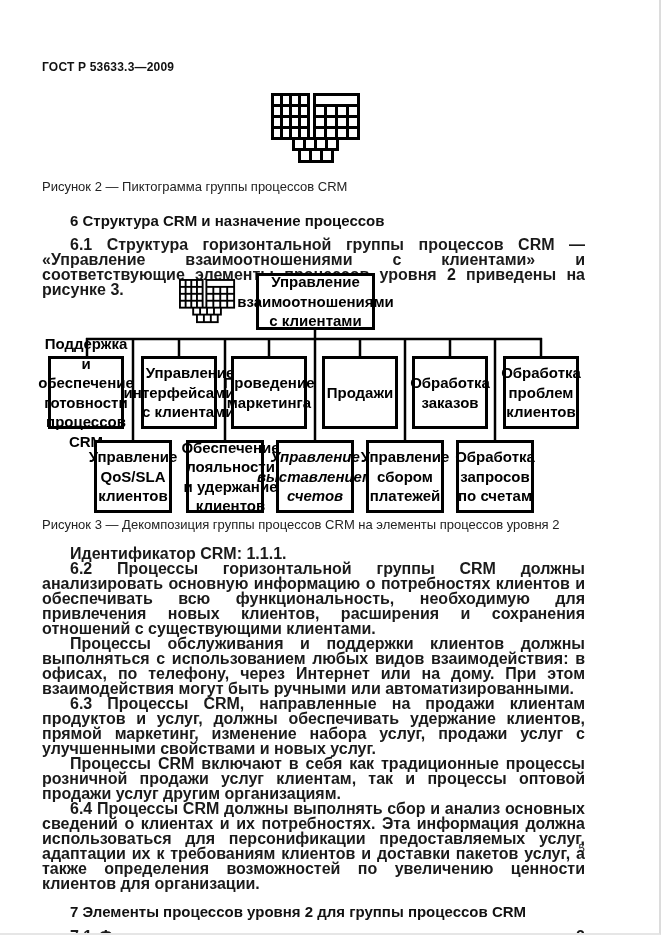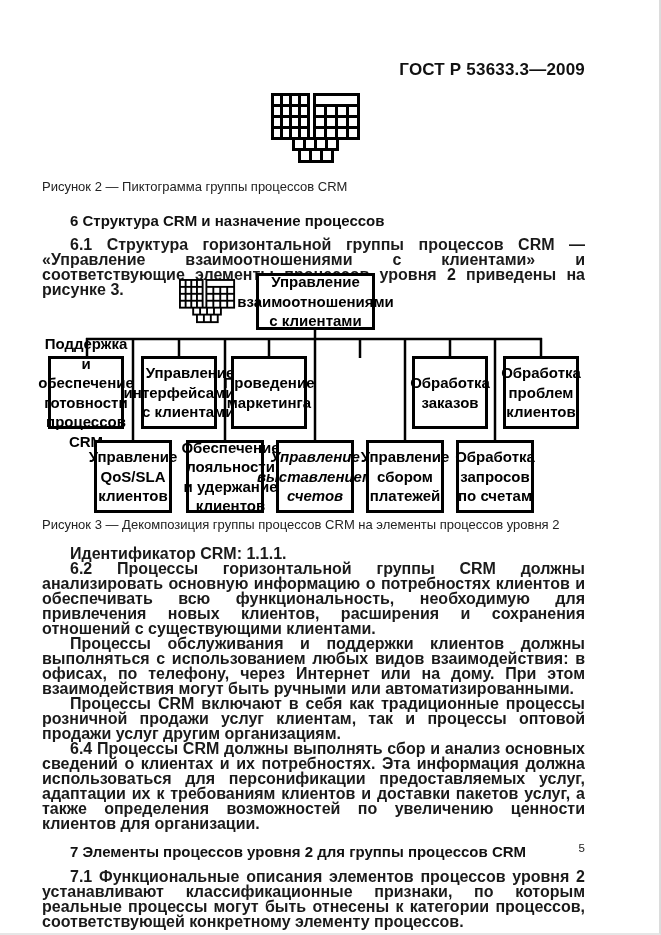--- a/index.html
+++ b/index.html
@@ -1,22 +1,22 @@
 <!DOCTYPE html>
 <html><head>
 <meta charset="utf-8">
 <style>
   html,body{margin:0;padding:0;background:#ffffff;}
   .page{
     position:relative;width:661px;height:935px;background:#ffffff;overflow:hidden;
     font-family:"Liberation Sans","DejaVu Sans",sans-serif;color:#1a1a1a;
     border-right:2px solid #dcdcdc;border-bottom:2px solid #e6e6e6;box-sizing:border-box;
   }
-  .gost-header{position:absolute;top:60px;left:42px;width:543px;text-align:right;
-    font-weight:bold;font-size:17px;letter-spacing:.2px;color:#111;}
+  .gost-header{position:absolute;top:60px;left:42px;width:543px;text-align:left;
+    font-weight:bold;font-size:12px;letter-spacing:.2px;color:#111;}
   
   .picto{display:inline-block;}
   .picto-top{display:flex;align-items:flex-start;}
   .pgrid-left{background:#000;padding:3px;display:grid;grid-template-columns:repeat(4,6px);grid-auto-rows:8px;gap:3px;}
   .pgrid-right{background:#000;padding:3px;display:flex;flex-direction:column;gap:3px;margin-left:3px;}
   .pheader{background:#fff;height:8px;width:41px;}
   .pgrid-body{display:grid;grid-template-columns:repeat(4,8px);grid-auto-rows:8px;gap:3px;}
   .pgrid-left>div,.pgrid-body>div{background:#fff;}
   .prow{background:#000;padding:3px;display:flex;gap:3px;width:max-content;margin:-3px auto 0 auto;}
   .prow>div{background:#fff;}
@@ -181,36 +181,38 @@
           <div></div>
           <div></div>
         </div>
     </div>
 
     <div class="dbox root-box">Управление взаимоотношениями с клиентами</div>
 
     <div class="dbox r1 r1b0">Поддержка и обеспечение готовности процессов CRM</div>
     <div class="dbox r1 r1b1">Управление интерфейсами с клиентами</div>
     <div class="dbox r1 r1b2">Проведение маркетинга</div>
+    <div class="dbox r1 r1b3">Продажи</div>
     <div class="dbox r1 r1b4">Обработка заказов</div>
     <div class="dbox r1 r1b5">Обработка проблем клиентов</div>
 
     <div class="dbox r2 r2b0">Управление QoS/SLA клиентов</div>
     <div class="dbox r2 r2b1">Обеспечение лояльности и удержание клиентов</div>
     <div class="dbox r2 r2b2">Управление выставлением счетов</div>
     <div class="dbox r2 r2b3">Управление сбором платежей</div>
     <div class="dbox r2 r2b4">Обработка запросов по счетам</div>
   </div>
 
   <div class="fig-caption cap3">Рисунок 3 — Декомпозиция группы процессов CRM на элементы процессов уровня 2</div>
 
   <div class="body-col">
     <p class="para">Идентификатор CRM: 1.1.1.</p>
     <p class="para">6.2  Процессы горизонтальной группы CRM должны анализировать основную информацию о по­требностях клиентов и обеспечивать всю функциональность, необходимую для привлечения новых клиентов, расширения и сохранения отношений с существующими клиентами.</p>
     <p class="para">Процессы обслуживания и поддержки клиентов должны выполняться с использованием любых видов взаимодействия: в офисах, по телефону, через Интернет или на дому. При этом взаимодействия могут быть ручными или автоматизированными.</p>
+    <p class="para">6.3  Процессы CRM, направленные на продажи клиентам продуктов и услуг, должны обеспечивать удержание клиентов, прямой маркетинг, изменение набора услуг, продажи услуг с улучшенными свой­ствами и новых услуг.</p>
     <p class="para">Процессы CRM включают в себя как традиционные процессы розничной продажи услуг клиентам, так и процессы оптовой продажи услуг другим организациям.</p>
     <p class="para">6.4  Процессы CRM должны выполнять сбор и анализ основных сведений о клиентах и их по­требностях. Эта информация должна использоваться для персонификации предоставляемых услуг, адаптации их к требованиям клиентов и доставки пакетов услуг, а также определения возможностей по увеличению ценности клиентов для организации.</p>
     <span class="sec-heading h7">7  Элементы процессов уровня 2 для группы процессов CRM</span>
     <p class="para">7.1  Функциональные описания элементов процессов уровня 2 устанавливают классификацион­ные признаки, по которым реальные процессы могут быть отнесены к категории процессов, соответ­ствующей конкретному элементу процессов.</p>
   </div>
 
   <div class="page-num">5</div>
 
 </div>
 

